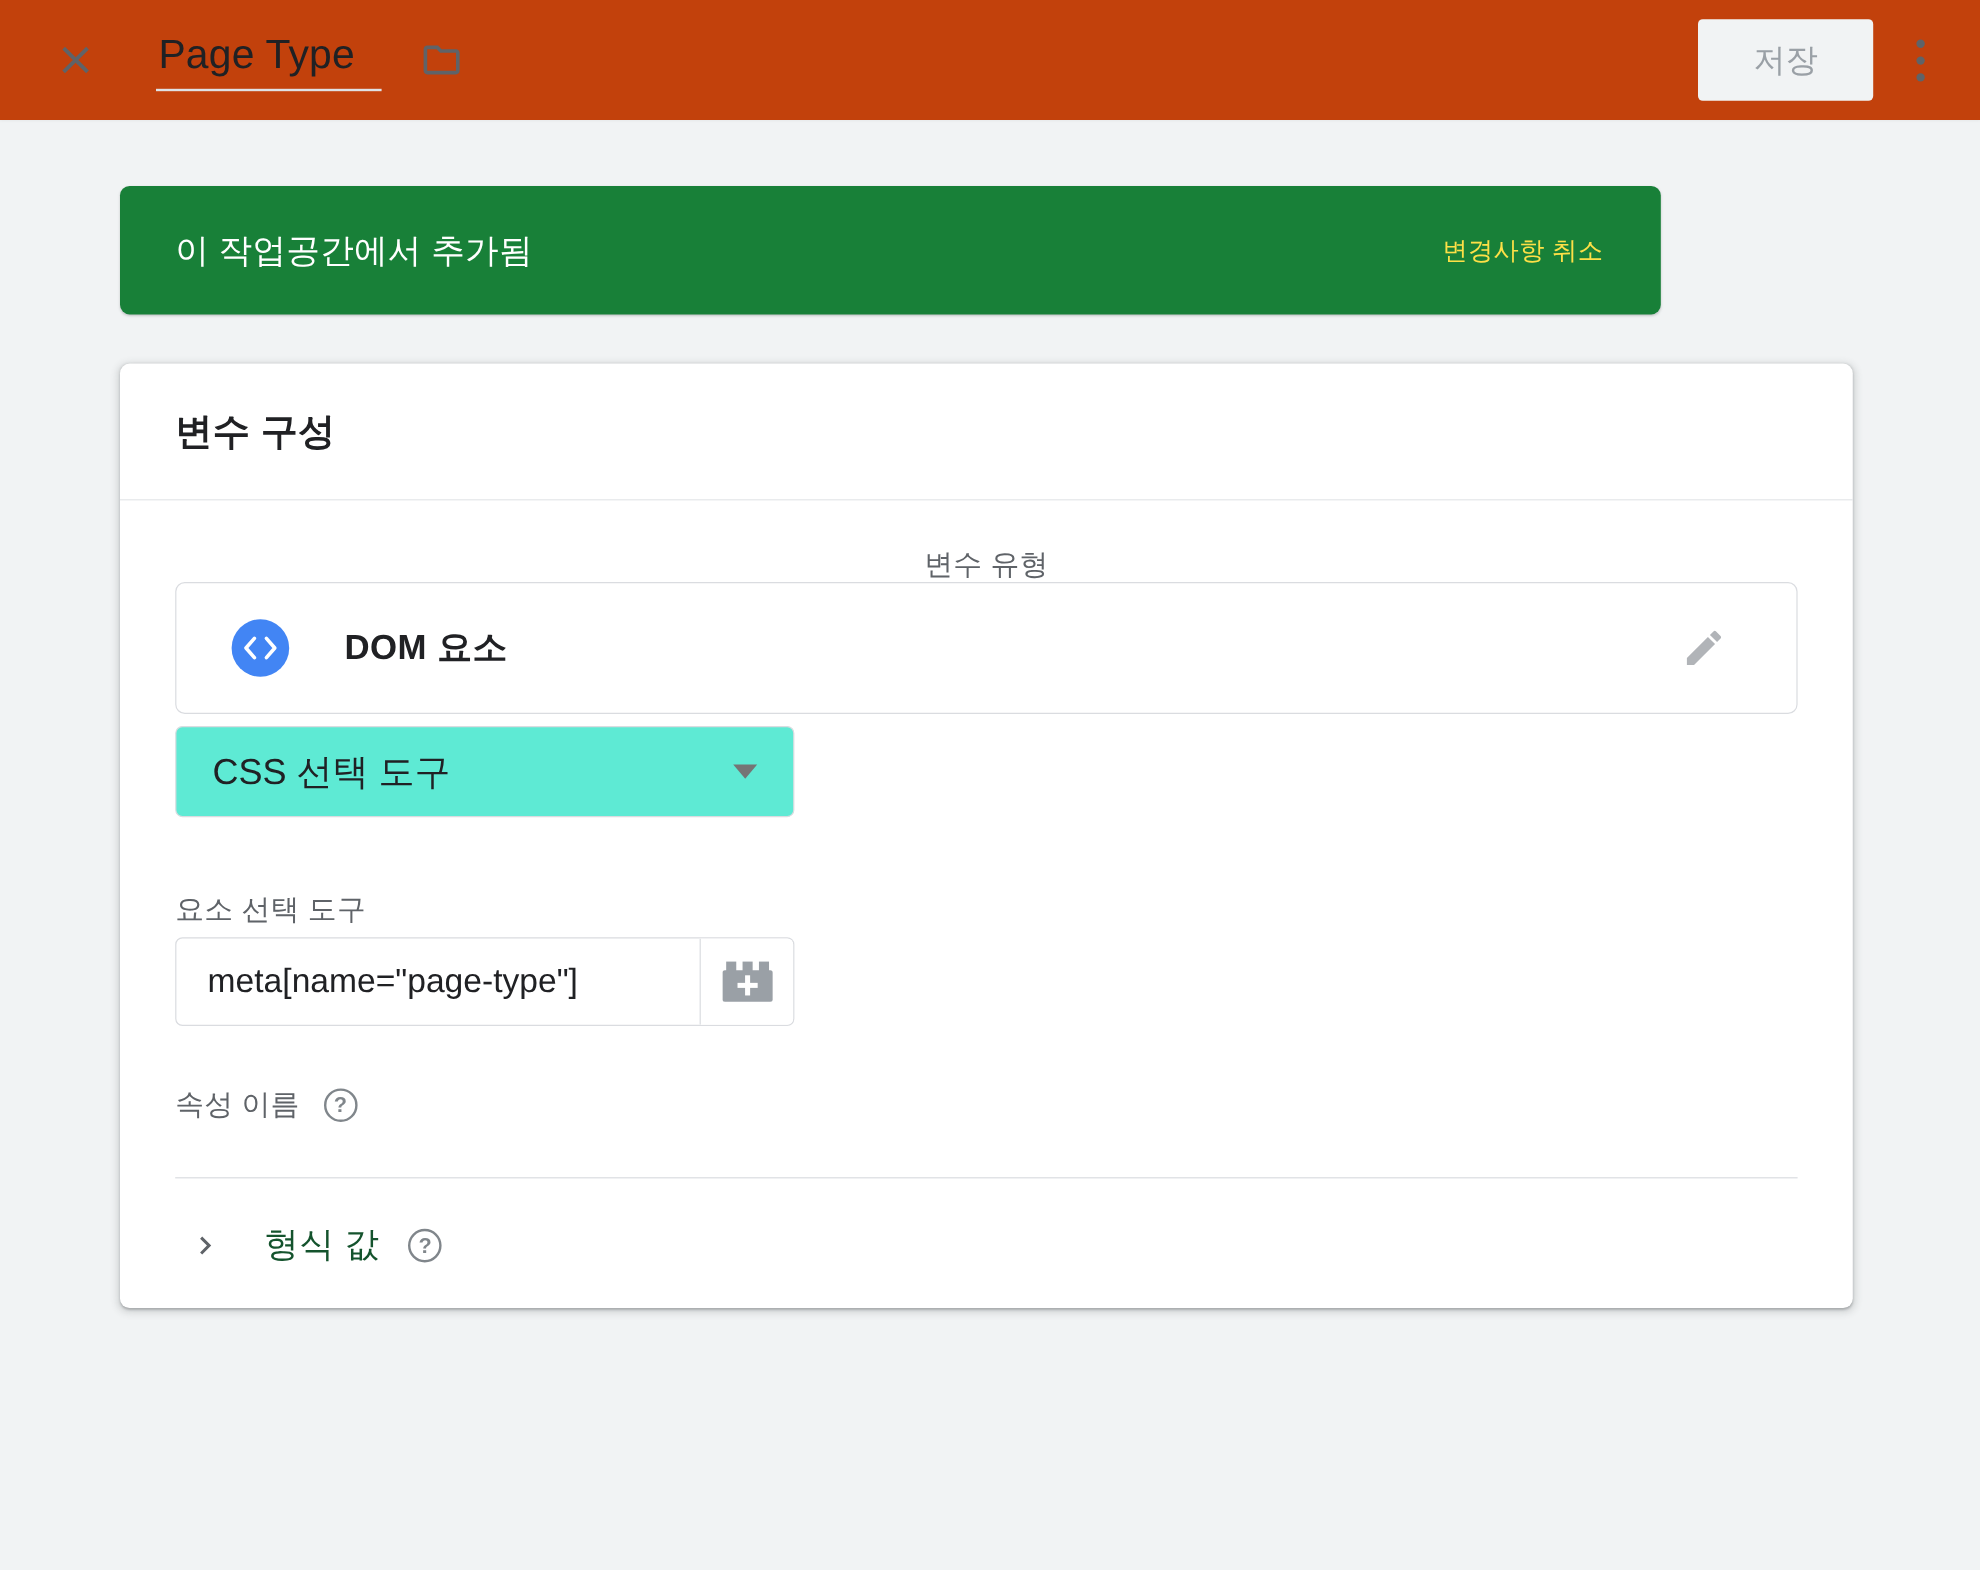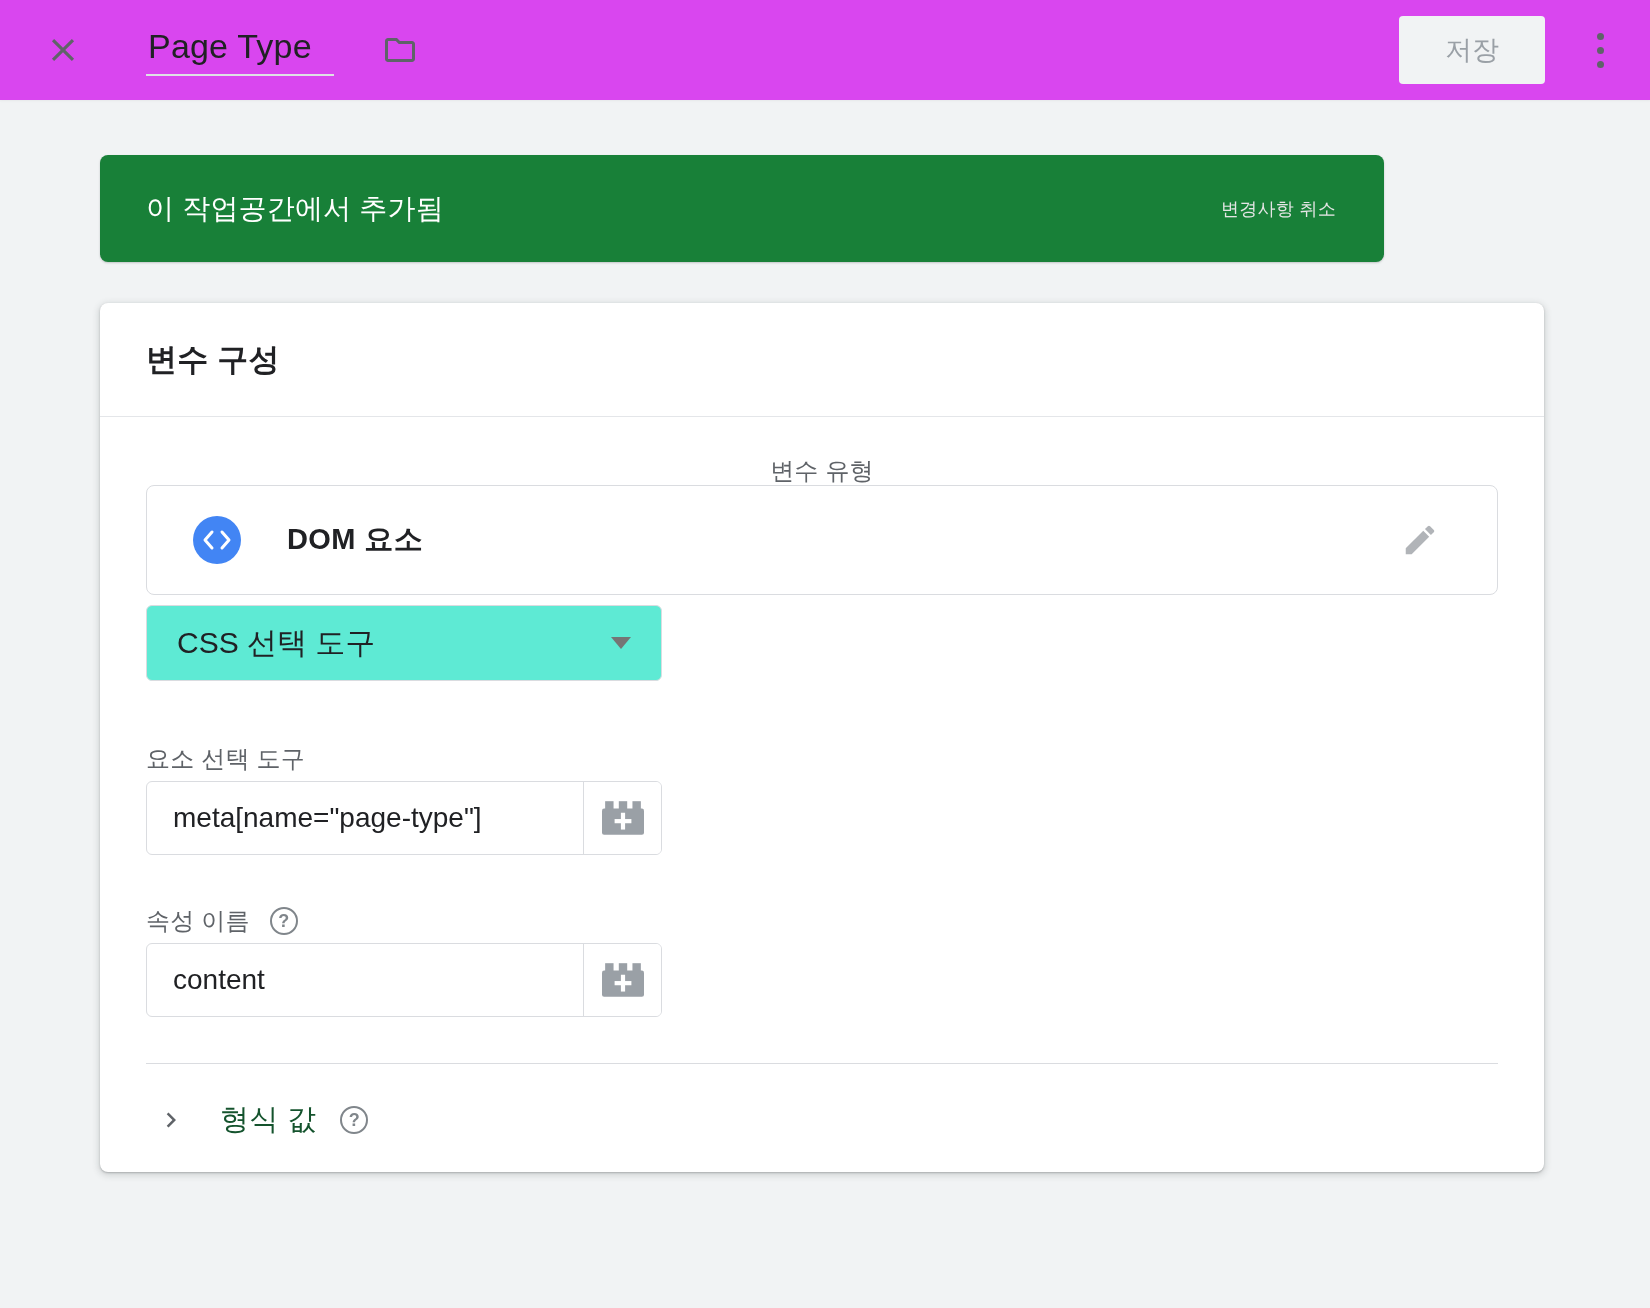--- a/index.html
+++ b/index.html
@@ -6,28 +6,27 @@
   html, body { width: 1650px; height: 1308px; }
   body {
     font-family: "Liberation Sans", "DejaVu Sans", sans-serif;
     background: #f1f3f4;
     overflow: hidden;
     color: #202124;
   }
   
   .topbar {
     height: 100px;
-    background: #d946ef;
+    background: #c2410c;
     display: flex;
     align-items: center;
     padding: 0 40px 0 38px;
     box-shadow: 0 1px 2px rgba(60,64,67,0.06);
     position: relative;
     z-index: 2;
-    gap: 16px;
   }
   .icon-btn {
     background: none; border: none; cursor: pointer;
     display: flex; align-items: center; justify-content: center;
     padding: 6px;
   }
   .title-wrap { margin-left: 42px; }
   .page-title {
     font-size: 34px;
     color: #202124;
@@ -62,22 +61,22 @@
     border-radius: 8px;
     display: flex;
     align-items: center;
     justify-content: space-between;
     padding: 0 46px;
     color: #fff;
     box-shadow: 0 1px 2px rgba(60,64,67,0.25);
   }
   .banner-msg { font-size: 28px; letter-spacing: 0.2px; }
   .banner-action {
-    background: none; border: none; color: #e5e5e5; cursor: pointer;
-    font-size: 18px; font-family: inherit; letter-spacing: 0.3px; padding: 10px 2px;
+    background: none; border: none; color: #fde047; cursor: pointer;
+    font-size: 21px; font-family: inherit; letter-spacing: 0.3px; padding: 10px 2px;
   }
 
   
   .card {
     margin-top: 41px;
     width: 1444px;
     background: #fff;
     border-radius: 8px;
     box-shadow: 0 1px 2px rgba(60,64,67,0.3), 0 2px 6px 2px rgba(60,64,67,0.15);
   }
@@ -255,33 +254,20 @@
             <rect x="12" y="17" width="16" height="4" fill="#fff"></rect>
             <rect x="18" y="11" width="4" height="16" fill="#fff"></rect>
           </svg>
         </button>
       </div>
 
       <div class="an-label-row">
         <span class="field-label" style="margin:0">속성 이름</span>
         <button class="help-icon"></button>
       </div>
-      <div class="input-row">
-        <input type="text" value="content" style="">
-        <button class="picker-btn">
-          <svg width="42" height="34" viewBox="0 0 40 32">
-            <rect x="3" y="0" width="8" height="9" fill="#9aa0a6"></rect>
-            <rect x="16" y="0" width="8" height="9" fill="#9aa0a6"></rect>
-            <rect x="29" y="0" width="8" height="9" fill="#9aa0a6"></rect>
-            <rect x="0" y="7" width="40" height="25" rx="2" fill="#9aa0a6"></rect>
-            <rect x="12" y="17" width="16" height="4" fill="#fff"></rect>
-            <rect x="18" y="11" width="4" height="16" fill="#fff"></rect>
-          </svg>
-        </button>
-      </div>
 
       <div class="section-divider"></div>
       <div class="format-row">
         <button class="icon-btn expand-btn">
           <svg width="30" height="30" viewBox="0 0 24 24">
             <path fill="#5f6368" d="M8.59 16.59 13.17 12 8.59 7.41 10 6l6 6-6 6z"></path>
           </svg>
         </button>
         <span class="format-label">형식 값</span>
         <button class="help-icon format-help"></button>

